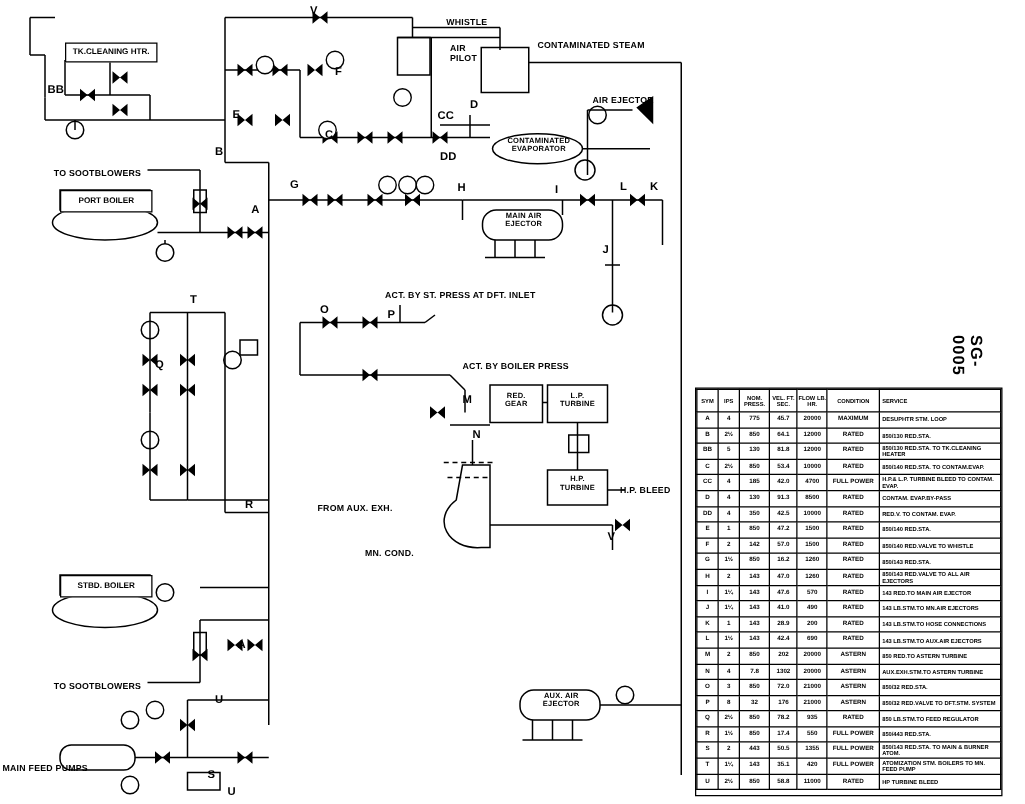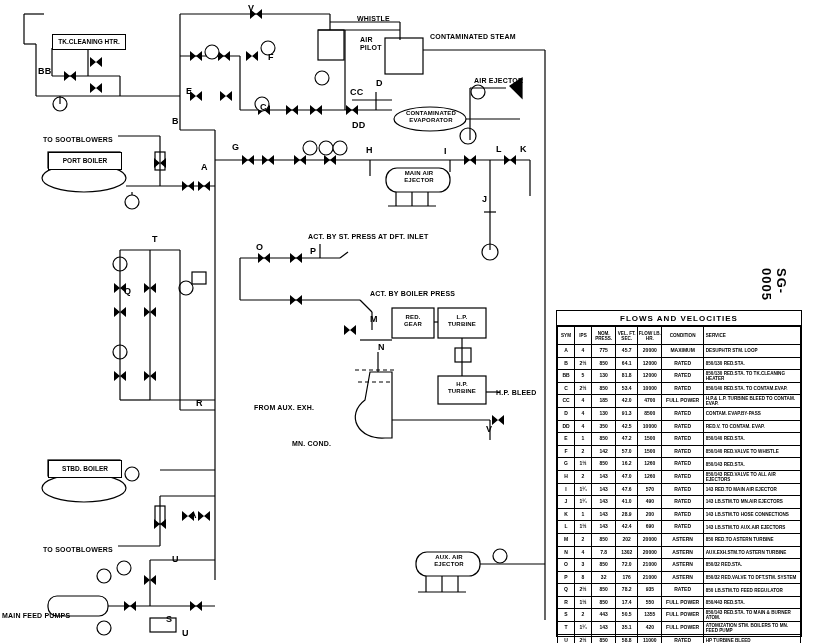--- a/index.html
+++ b/index.html
@@ -282,21 +282,20 @@
 <div class="lbl big" style="left:124px;top:287px;">Q</div>
 <div class="lbl big" style="left:196px;top:399px;">R</div>
 <div class="lbl big" style="left:166px;top:615px;">S</div>
 <div class="lbl big" style="left:152px;top:235px;">T</div>
 <div class="lbl big" style="left:172px;top:555px;">U</div>
 <div class="lbl big" style="left:182px;top:629px;">U</div>
 <div class="lbl big" style="left:486px;top:425px;">V</div>
 <div class="lbl big" style="left:248px;top:4px;">V</div>
 
 <div id="tbl">
-  <div class="ttl">FLOWS AND VELOCITIES</div>
   <table>
     <thead>
           <tr id="thead-row">
             <th style="width: 7%;">SYM</th>
             <th style="width: 7%;">IPS</th>
             <th style="width: 10%;">NOM. PRESS.</th>
             <th style="width: 9%;">VEL. FT. SEC.</th>
             <th style="width: 10%;">FLOW LB. HR.</th>
             <th style="width: 17%;">CONDITION</th>
             <th class="svc" style="width: 40%;">SERVICE</th>

